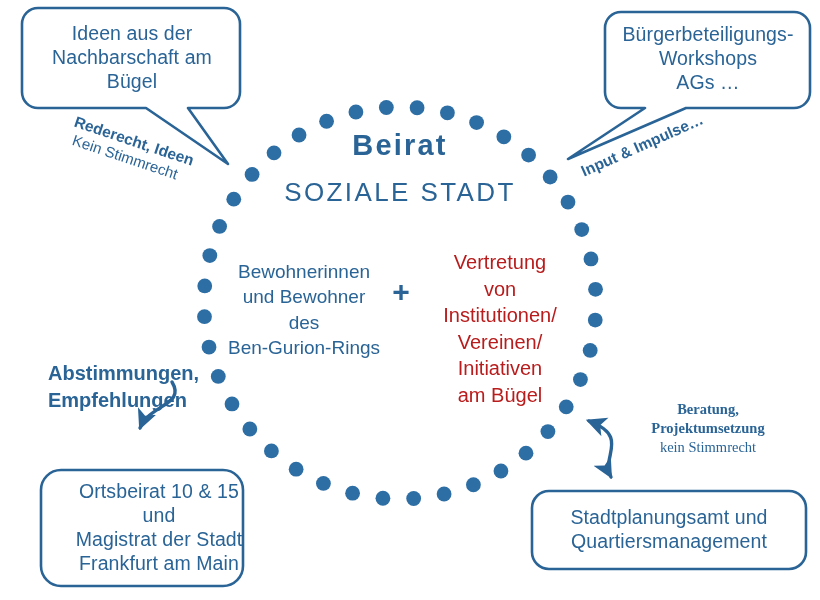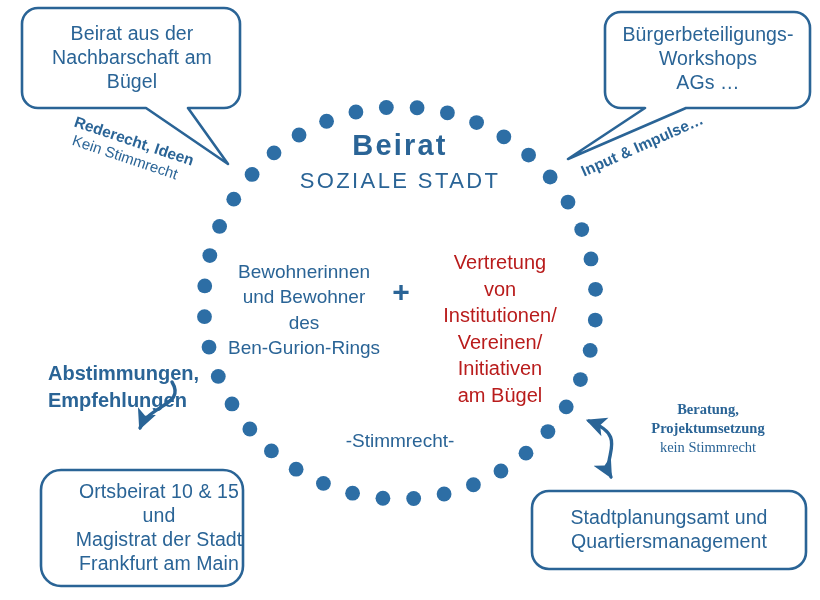--- a/index.html
+++ b/index.html
@@ -61,22 +61,22 @@
     display: flex; align-items: center; justify-content: center;
   }
 
   
   #center-title {
     left: 250px; top: 128px; width: 300px;
     font-size: 29px; font-weight: bold; letter-spacing: 2.2px;
     color: #2a6496;
   }
   #center-sub1 {
-    left: 250px; top: 168px; width: 300px;
-    font-size: 22px; letter-spacing: 2.4px;
+    left: 250px; top: 177px; width: 300px;
+    font-size: 26px; letter-spacing: 2.4px;
     color: #2a6496;
   }
   #center-sub2 {
     left: 250px; top: 204px; width: 300px;
     font-size: 21.5px; letter-spacing: 0.4px;
     color: #2a6496;
   }
   #center-left-col {
     left: 215px; top: 259px; width: 178px;
     font-size: 19px; line-height: 1.33;
@@ -218,21 +218,21 @@
 
     <rect x="41" y="470" width="202" height="116" rx="20" ry="20" fill="#ffffff" stroke="#2a6496" stroke-width="2.6"></rect>
 
     <rect x="532" y="491" width="274" height="78" rx="17" ry="17" fill="#ffffff" stroke="#2a6496" stroke-width="2.6"></rect>
 
     <path d="M172,382 C186,405 150,404 140,428" fill="none" stroke="#2a6496" stroke-width="3.4" stroke-linecap="round" marker-end="url(#arrowhead)"></path>
 
     <path d="M589,421 C631,437 600,457 611,477" fill="none" stroke="#2a6496" stroke-width="3.4" stroke-linecap="round" marker-end="url(#arrowhead)" marker-start="url(#arrowheadback)"></path>
   </svg>
 
-  <div class="lbl bubble-text" id="bubble-tl-text">Beirat aus der
+  <div class="lbl bubble-text" id="bubble-tl-text">Ideen aus der
 Nachbarschaft am
 Bügel</div>
 
   <div class="annot" id="annot-rederecht">
     <span>Rederecht, Ideen</span>
     <span class="sub">Kein Stimmrecht</span>
   </div>
 
   <div class="lbl bubble-text" id="bubble-tr-text">Bürgerbeteiligungs-
 Workshops
@@ -247,21 +247,20 @@
 und Bewohner
 des
 Ben-Gurion-Rings</div>
   <div class="lbl" id="center-plus">+</div>
   <div class="lbl" id="center-right-col">Vertretung
 von
 Institutionen/
 Vereinen/
 Initiativen
 am Bügel</div>
-  <div class="lbl" id="center-bottom">-Stimmrecht-</div>
 
   <div class="annot" id="annot-abstimmungen" style="white-space:pre-line;">Abstimmungen,
 Empfehlungen</div>
   <div class="lbl bubble-text" id="box-bl-text">Ortsbeirat 10 &amp; 15
 und
 Magistrat der Stadt
 Frankfurt am Main</div>
 
   <div class="annot" id="annot-beratung">
     <span style="white-space:pre-line;">Beratung,

